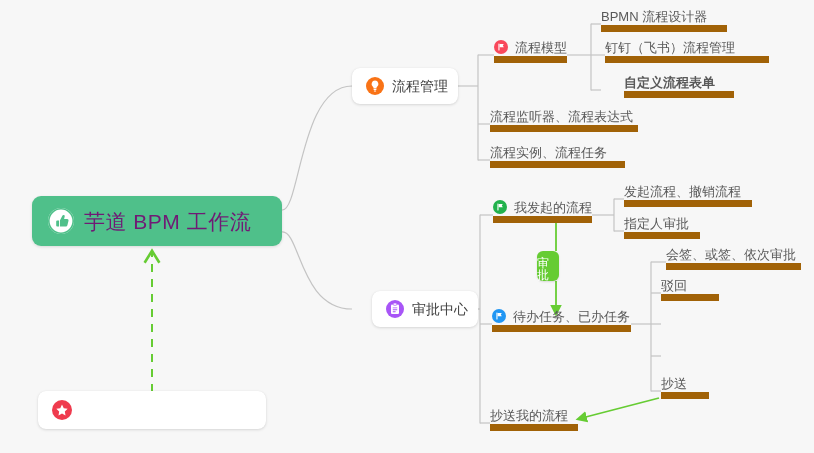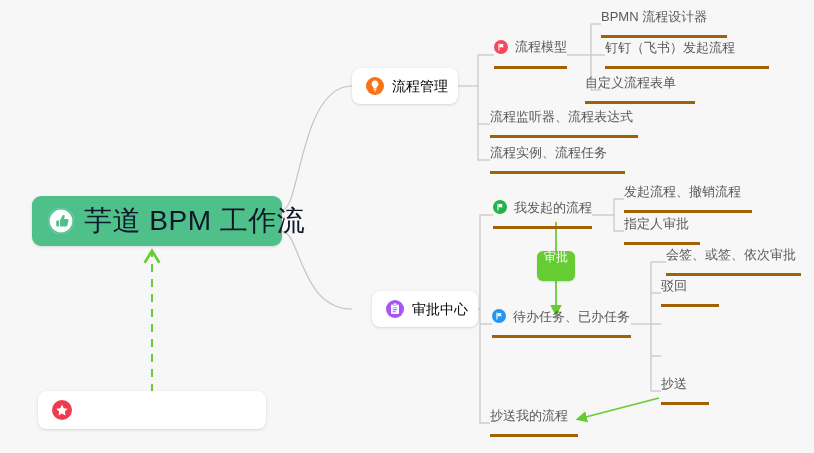--- a/index.html
+++ b/index.html
@@ -33,37 +33,37 @@
     box-shadow: 0 1px 3px rgba(0,0,0,0.13), 0 0 1px rgba(0,0,0,0.08);
     white-space: nowrap;
   }
   .card .ico {
     flex: 0 0 auto;
     display: inline-flex;
     align-items: center;
     justify-content: center;
   }
   .card .lbl {
-    color: #000000;
+    color: #404040;
     font-size: 14px;
     line-height: 1;
   }
 
   
   #root-node {
     left: 32px; top: 196px;
     width: 250px; height: 50px;
     background: #4fc08a;
     border-radius: 9px;
     padding: 0 16px;
     box-shadow: 0 1px 3px rgba(0,0,0,0.12);
   }
   #root-node .lbl {
-    color: #0f172a;
-    font-size: 28px;
+    color: #701a75;
+    font-size: 21px;
     margin-left: 10px;
     letter-spacing: .5px;
   }
 
   
   .branch { height: 36px; padding: 0 14px; }
   #branch-0 { left: 352px; top: 68px;  width: 106px; }
   #branch-1 { left: 372px; top: 291px; width: 106px; }
   .branch .lbl { margin-left: 8px; font-size: 14px; }
 
@@ -75,22 +75,22 @@
   }
   #note-node .lbl { margin-left: 9px; font-size: 14px; }
 
   
   .leaf {
     position: absolute;
     display: flex;
     align-items: flex-start;
     box-sizing: border-box;
     white-space: nowrap;
-    padding-bottom: 11px;
-    border-bottom: 3px solid #a16207;
+    padding-bottom: 1px;
+    border-bottom: 7px solid #a16207;
   }
   .leaf .ltxt {
     color: #595959;
     font-size: 13px;
     line-height: 15px;
   }
   .leaf.with-ico .ltxt { margin-left: 7px; }
   .leaf .ico { margin-bottom: 1px; }
 
   
@@ -102,25 +102,25 @@
   }
   .badge svg { display: block; }
   .b-lg { width: 26px; height: 26px; }
   .b-md { width: 18px; height: 18px; }
   .b-sm { width: 14px; height: 14px; }
 
   
   #anno-label {
     position: absolute;
     left: 537px; top: 251px;
-    width: 38px; height: 30px;
+    width: 22px; height: 30px;
     background: #66cc33;
     border-radius: 6px;
     display: flex;
-    align-items: flex-start;
+    align-items: flex-end;
     justify-content: center;
     box-shadow: 0 1px 2px rgba(0,0,0,0.12);
   }
   #anno-label .lbl {
     color: #ffffff;
     font-size: 12px;
     line-height: 1;
   }
 </style>
 </head>
@@ -223,39 +223,39 @@
       <svg width="20" height="20" viewBox="0 0 20 20">
         <path d="M10 4.6l1.75 3.55 3.92.57-2.84 2.76.67 3.9L10 13.55l-3.5 1.84.67-3.9L4.33 8.72l3.92-.57z" fill="#ffffff"></path>
       </svg>
     </span>
   </div>
 
   <div id="anno-label">
     <span class="lbl">审批</span>
   </div>
 
-  <div class="leaf with-ico" style="left:494px; top:40px; width:73px;font-family:Liberation Mono, monospace;">
+  <div class="leaf with-ico" style="left:494px; top:40px; width:73px;">
     <span class="ico badge b-sm" style="background:#f9485b;">
       <svg width="14" height="14" viewBox="0 0 14 14">
         <rect x="4.4" y="3.5" width="1.1" height="7" rx="0.5" fill="#ffffff"></rect>
         <path d="M5.6 4h4.2l-1 1.6 1 1.6H5.6z" fill="#ffffff"></path>
       </svg>
     </span>
     <span class="ltxt">流程模型</span>
   </div>
 
   <div class="leaf" style="left:601px; top:9px; width:126px;">
     <span class="ltxt">BPMN 流程设计器</span>
   </div>
 
   <div class="leaf" style="left:605px; top:40px; width:164px;">
-    <span class="ltxt">钉钉（飞书）发起流程</span>
-  </div>
-
-  <div class="leaf" style="left:585px; top:75px; width:110px;">
+    <span class="ltxt">钉钉（飞书）流程管理</span>
+  </div>
+
+  <div class="leaf" style="left:624px; top:75px; width:110px;font-weight:bold;">
     <span class="ltxt">自定义流程表单</span>
   </div>
 
   <div class="leaf" style="left:490px; top:109px; width:148px;">
     <span class="ltxt">流程监听器、流程表达式</span>
   </div>
 
   <div class="leaf with-ico" style="left:493px; top:200px; width:99px;">
     <span class="ico badge b-sm" style="background:#22b24c;">
       <svg width="14" height="14" viewBox="0 0 14 14">

